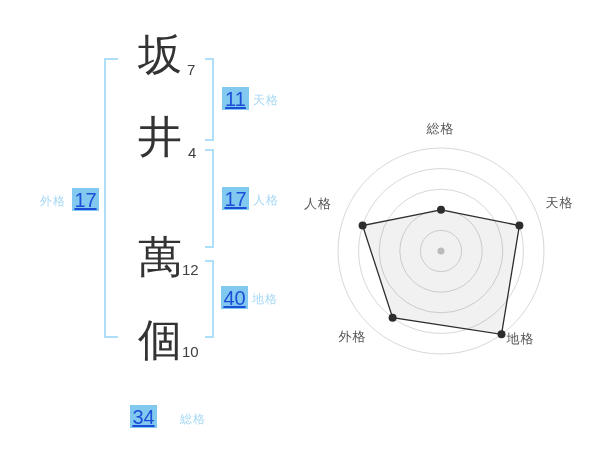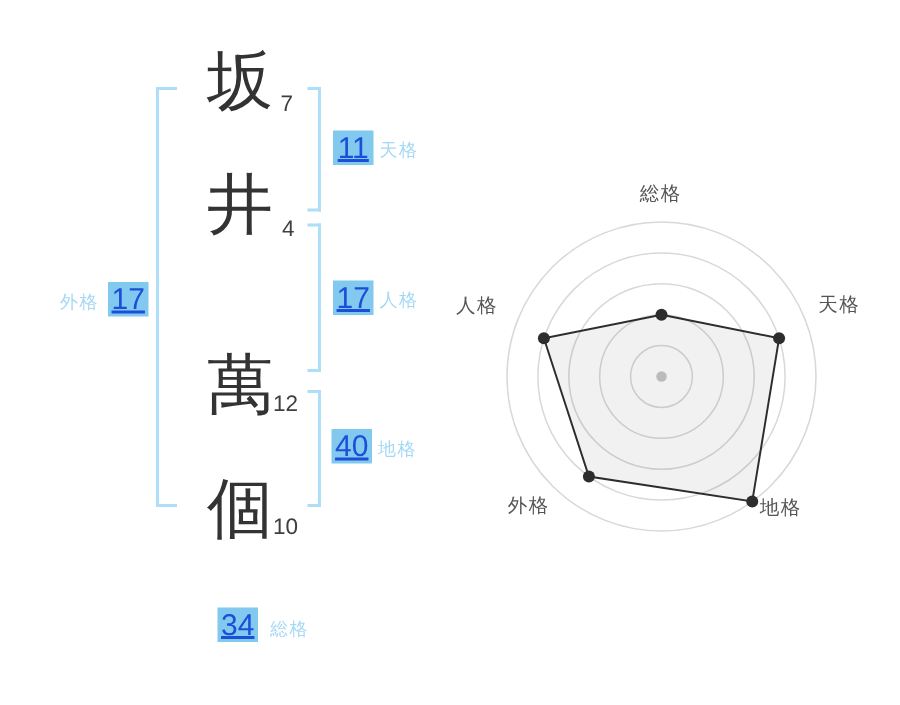--- a/index.html
+++ b/index.html
@@ -99,21 +99,21 @@
 
   <div class="badge" style="left:222px; top:187px">17</div>
   <div class="cat-label" style="left:253px; top:194px">人格</div>
 
   <div class="badge" style="left:221px; top:286px">40</div>
   <div class="cat-label" style="left:252px; top:293px">地格</div>
 
   <div class="cat-label" style="left:40px; top:195px">外格</div>
   <div class="badge" style="left:72px; top:188px">17</div>
 
-  <div class="badge" style="left:145px; top:405px">34</div>
+  <div class="badge" style="left:130px; top:405px">34</div>
   <div class="cat-label" style="left:180px; top:413px">総格</div>
 
   <svg id="radar" width="290" height="240">
       <circle cx="141" cy="136" r="20.6" fill="none" stroke="#d8d8d8" stroke-width="1"></circle>
       <circle cx="141" cy="136" r="41.2" fill="none" stroke="#d8d8d8" stroke-width="1"></circle>
       <circle cx="141" cy="136" r="61.8" fill="none" stroke="#d8d8d8" stroke-width="1"></circle>
       <circle cx="141" cy="136" r="82.4" fill="none" stroke="#d8d8d8" stroke-width="1"></circle>
       <circle cx="141" cy="136" r="103.0" fill="none" stroke="#d8d8d8" stroke-width="1"></circle>
       <circle cx="141" cy="136" r="3.5" fill="#c6c6c6"></circle>
       <polygon points="141.0,94.8 219.4,110.5 201.5,219.3 92.6,202.7 62.6,110.5" fill="rgba(0,0,0,0.055)" stroke="#2d2d2d" stroke-width="1.3"></polygon>

